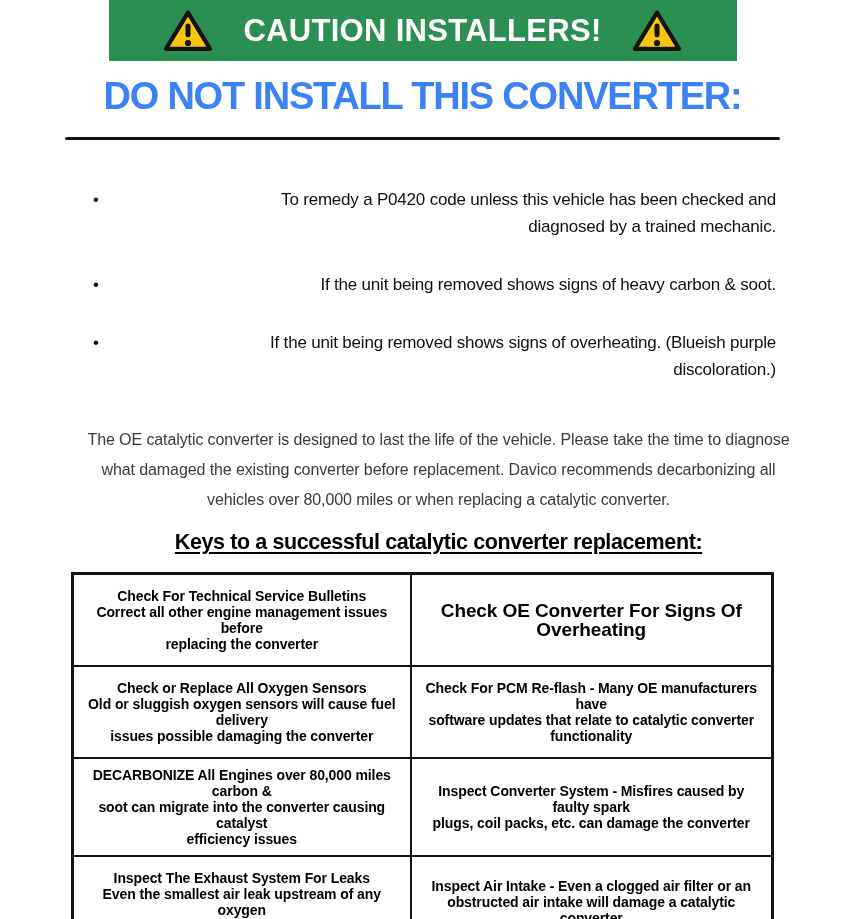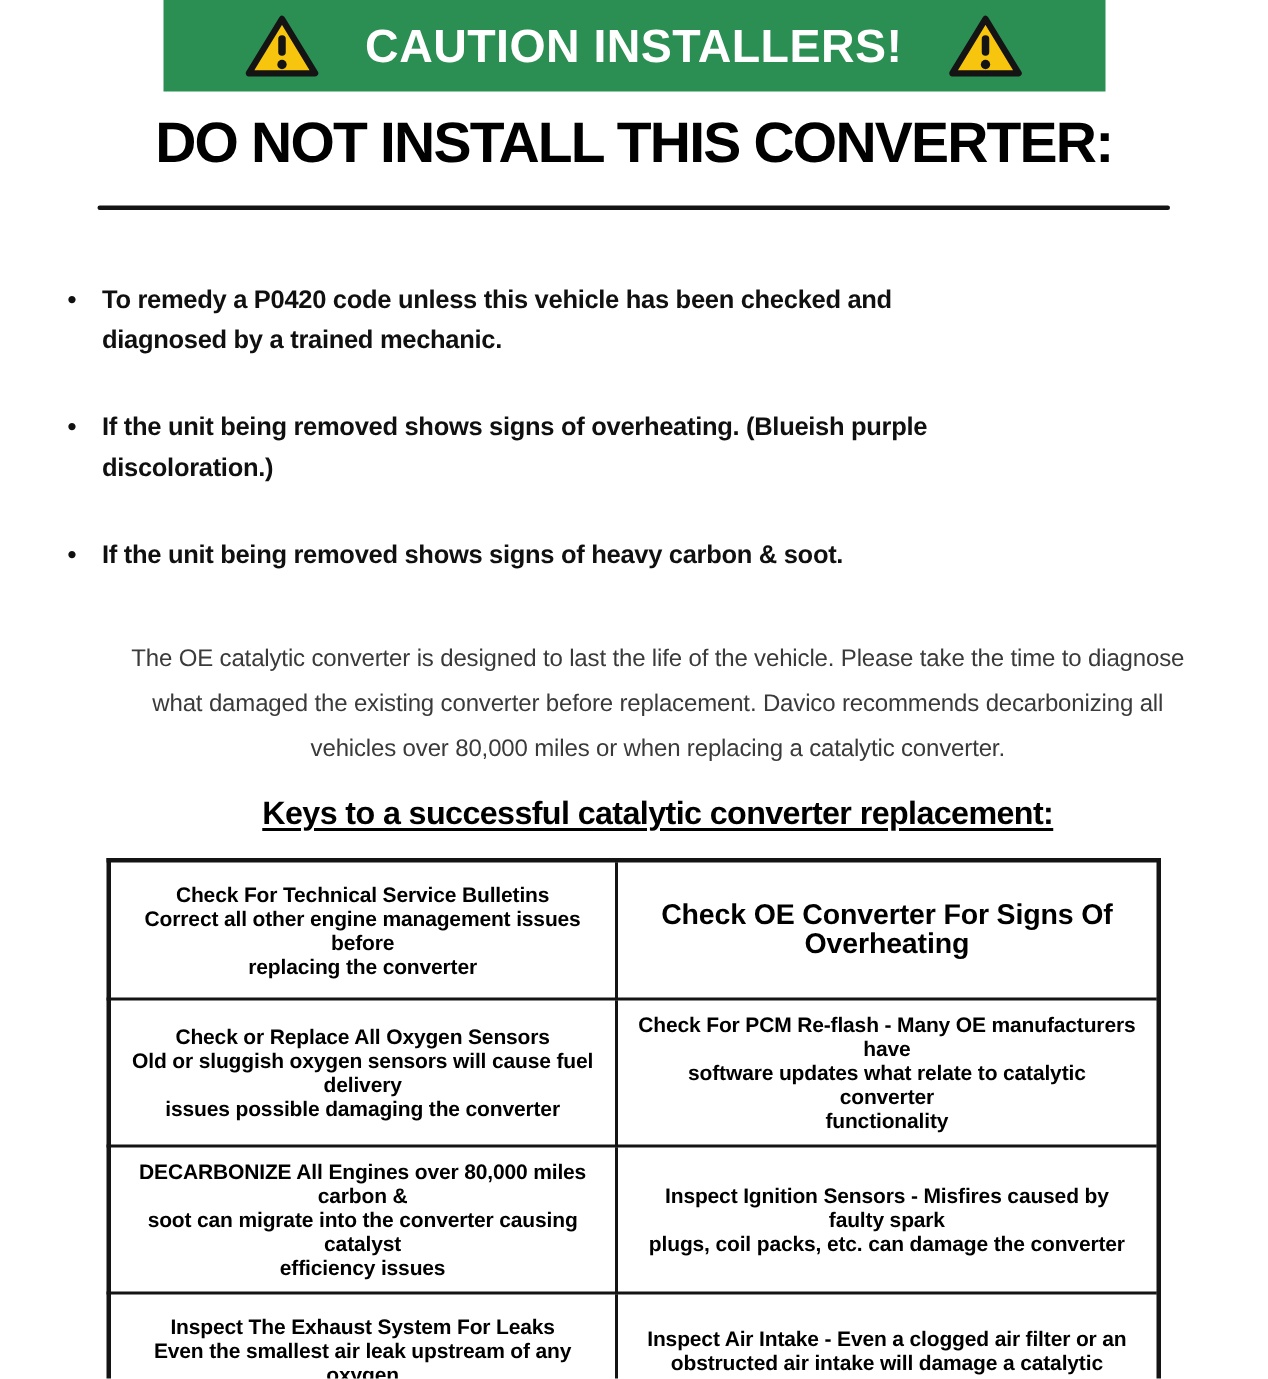--- a/index.html
+++ b/index.html
@@ -31,42 +31,43 @@
   .tri svg { width: 50px; height: 45px; display: block; }
 
   
   .main-heading {
     margin: 13px 0 0 0;
     text-align: center;
     font-size: 38px;
     line-height: 44px;
     font-weight: 800;
     letter-spacing: -1.2px;
-    color: #000000;
+    color: #3b82f6;
   }
 
   .rule {
     width: 715px; height: 3px;
     background: #141414;
     margin: 19px auto 0 auto;
     border-radius: 2px;
   }
 
   
   .warn-list {
-    margin: 19px 0 0 68px;
+    margin: 19px 0 0 116px;
     padding: 0;
     width: 660px;
     list-style: none;
     font-size: 17px;
-    font-weight: 700;
+    font-weight: 400;
     letter-spacing: -0.2px;
     line-height: 27px;
     color: #101010;
     white-space: pre-line;
+    text-align: right;
   }
   .warn-list li { position: relative; margin: 0 0 4px 0; }
   .warn-list li::before {
     content: "\2022";
     position: absolute;
     left: -23px; top: 0;
     font-size: 17px;
   }
 
   
@@ -147,23 +148,23 @@
     </span>
   </header>
 
   <h2 class="main-heading">DO NOT INSTALL THIS CONVERTER:</h2>
 
   <div class="rule"></div>
 
   <ul class="warn-list">
     <li>To remedy a P0420 code unless this vehicle has been checked and
 diagnosed by a trained mechanic.</li>
+    <li>If the unit being removed shows signs of heavy carbon &amp; soot.</li>
     <li>If the unit being removed shows signs of overheating. (Blueish purple
 discoloration.)</li>
-    <li>If the unit being removed shows signs of heavy carbon &amp; soot.</li>
   </ul>
 
   <p class="intro">The OE catalytic converter is designed to last the life of the vehicle. Please take the time to diagnose
 what damaged the existing converter before replacement. Davico recommends decarbonizing all
 vehicles over 80,000 miles or when replacing a catalytic converter.</p>
 
   <h3 class="keys-heading">Keys to a successful catalytic converter replacement:</h3>
 
   <table class="checklist">
     <colgroup>
@@ -175,28 +176,28 @@
         <td>Check For Technical Service Bulletins
 Correct all other engine management issues before
 replacing the converter</td>
         <td class="big">Check OE Converter For Signs Of Overheating</td>
       </tr>
       <tr>
         <td>Check or Replace All Oxygen Sensors
 Old or sluggish oxygen sensors will cause fuel delivery
 issues possible damaging the converter</td>
         <td>Check For PCM Re-flash - Many OE manufacturers have
-software updates what relate to catalytic converter
+software updates that relate to catalytic converter
 functionality</td>
       </tr>
       <tr>
         <td>DECARBONIZE All Engines over 80,000 miles carbon &amp;
 soot can migrate into the converter causing catalyst
 efficiency issues</td>
-        <td>Inspect Ignition Sensors - Misfires caused by faulty spark
+        <td>Inspect Converter System - Misfires caused by faulty spark
 plugs, coil packs, etc. can damage the converter</td>
       </tr>
       <tr>
         <td>Inspect The Exhaust System For Leaks
 Even the smallest air leak upstream of any oxygen
 sensor will cause fuel delivery issues</td>
         <td>Inspect Air Intake - Even a clogged air filter or an
 obstructed air intake will damage a catalytic converter</td>
       </tr>
 

